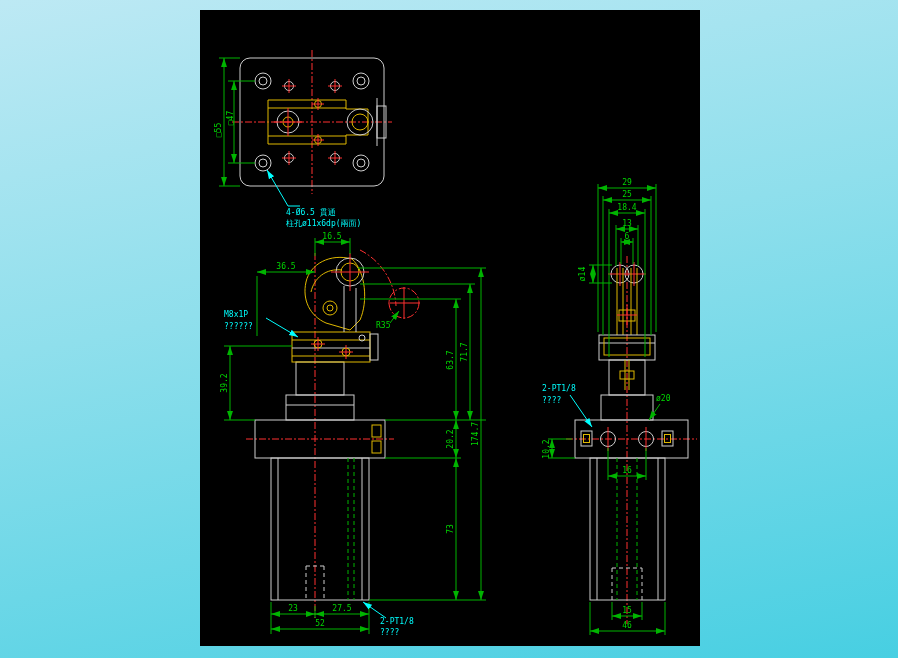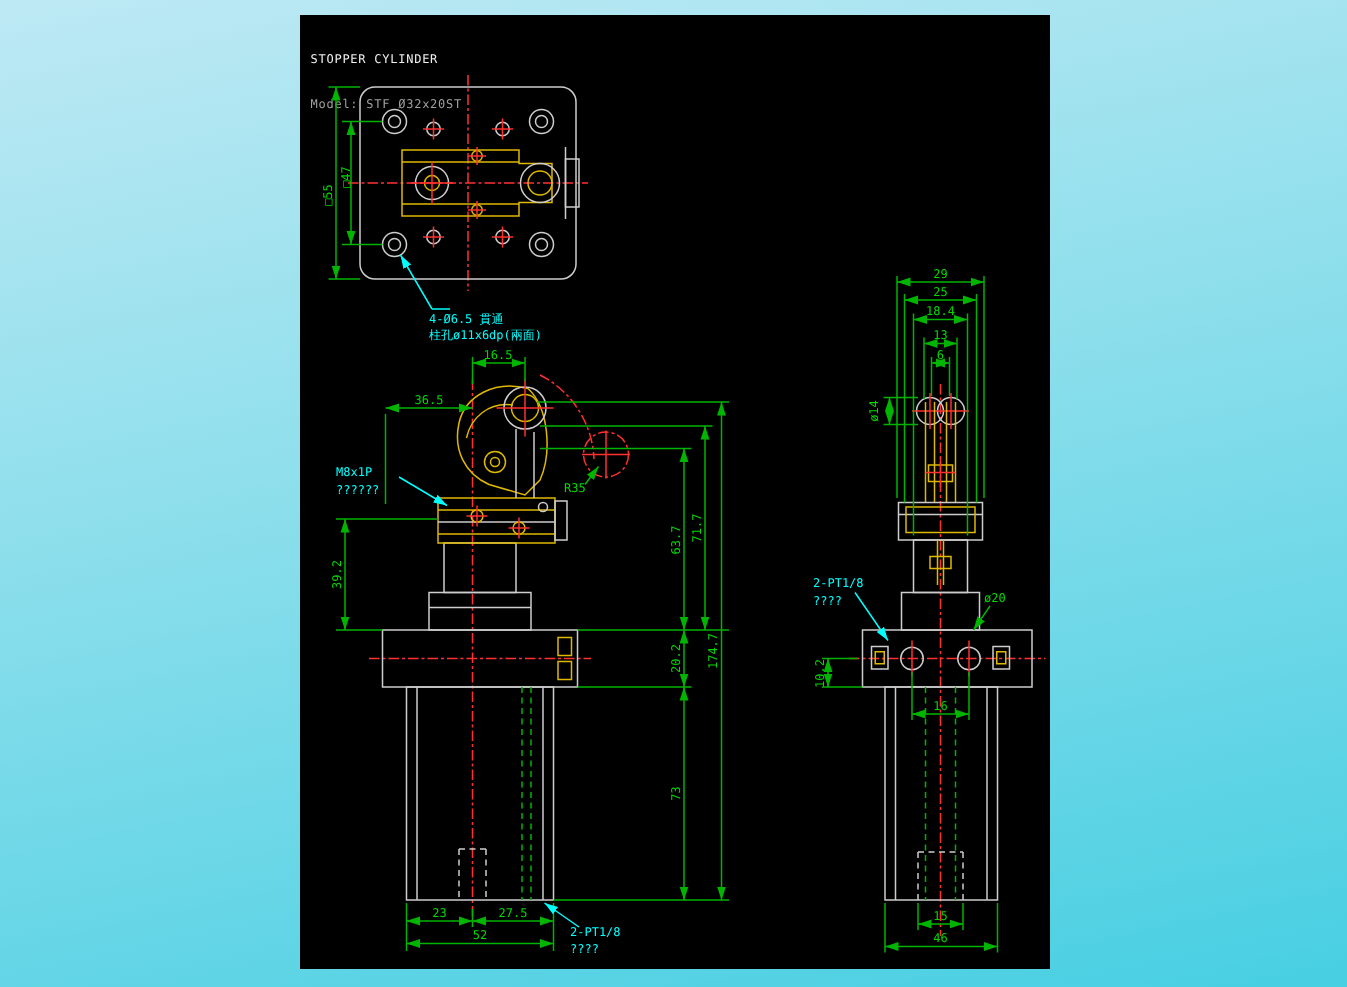--- a/index.html
+++ b/index.html
@@ -23,24 +23,20 @@
   .c,.lc{stroke:#00ffff;fill:none;stroke-width:1}
   .r{stroke:#ff3030;fill:none;stroke-width:1}
   .rd{stroke:#ff3030;fill:none;stroke-width:1;stroke-dasharray:7 2 2 2}
   .gd{stroke:#00b400;fill:none;stroke-width:1;stroke-dasharray:4 3}
   .wd{stroke:#cdcdcd;fill:none;stroke-width:1;stroke-dasharray:4 3}
 </style>
 </head>
 <body>
 
 <div class="canvas">
-  <div class="title">
-    <div class="t1">STOPPER CYLINDER</div>
-    <div class="t2">Model: STF Ø32x20ST</div>
-  </div>
 
   <svg width="500" height="636" viewBox="0 0 500 636" xmlns="http://www.w3.org/2000/svg">
     <defs>
       <marker id="arG" viewBox="0 0 10 10" refX="10" refY="5" markerWidth="9" markerHeight="9" orient="auto-start-reverse">
         <path d="M0,1.7 L10,5 L0,8.3 Z" fill="#00b400"></path>
       </marker>
       <marker id="arC" viewBox="0 0 10 10" refX="10" refY="5" markerWidth="9" markerHeight="9" orient="auto-start-reverse">
         <path d="M0,1.7 L10,5 L0,8.3 Z" fill="#00ffff"></path>
       </marker>
     </defs>

